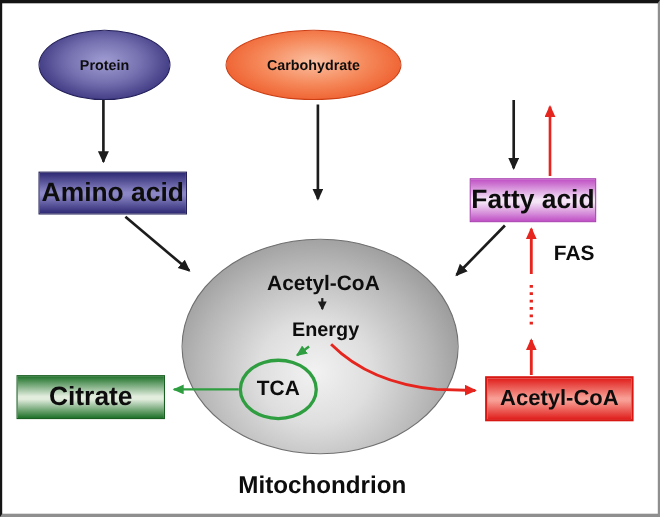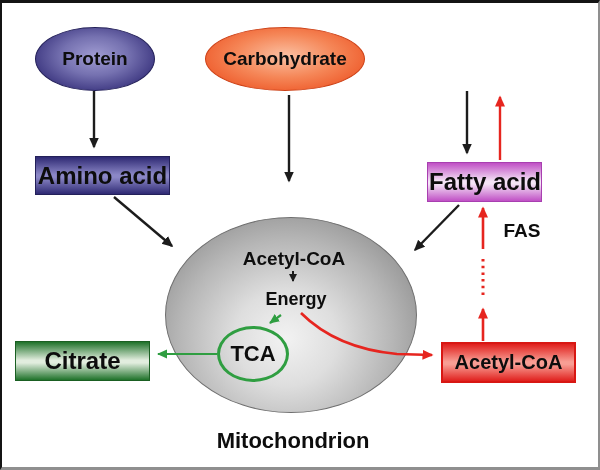--- a/index.html
+++ b/index.html
@@ -22,21 +22,21 @@
     position: absolute;
     display: flex;
     align-items: center;
     justify-content: center;
     color: #0d0d0d;
     font-weight: bold;
     text-align: center;
     white-space: nowrap;
   }
   
-  .ellipse { border-radius: 50%; font-size: 19px; }
+  .ellipse { border-radius: 50%; font-size: 13px; }
   #protein-ellipse {
     left: 33px; top: 24px; width: 118px; height: 62px;
     background: radial-gradient(ellipse at 50% 45%, #a09cd2 0%, #7571b0 40%, #3b357f 78%, #2b2769 100%);
     border: 1px solid #232059;
   }
   #carbohydrate-ellipse {
     left: 203px; top: 24px; width: 158px; height: 62px;
     background: radial-gradient(ellipse at 50% 45%, #fbc0a2 0%, #f58657 45%, #ee5b2b 80%, #e04d1e 100%);
     border: 1px solid #cc3f14;
   }
@@ -49,21 +49,20 @@
   .box { font-size: 24px; }
   #amino-acid-box {
     left: 33px; top: 153px; width: 133px; height: 37px;
     background: linear-gradient(to bottom, #2e2973 0%, #8b87c6 48%, #8b87c6 55%, #2e2973 100%);
     border: 1px solid #232059;
   }
   #fatty-acid-box {
     left: 425px; top: 159px; width: 113px; height: 38px;
     background: linear-gradient(to bottom, #c050c5 0%, #f4e4f6 48%, #f4e4f6 55%, #c050c5 100%);
     border: 1px solid #a83fb0;
-    justify-content: flex-end;
   }
   #energy-box {
     left: 13px; top: 338px; width: 133px; height: 38px;
     background: linear-gradient(to bottom, #1f722a 0%, #e2edde 48%, #e2edde 55%, #1f722a 100%);
     border: 1px solid #1a5f22;
   }
   #cytosol-acetyl-coa-box {
     left: 439px; top: 339px; width: 131px; height: 37px;
     background: linear-gradient(to bottom, #e0201d 0%, #f89e94 48%, #f89e94 55%, #e0201d 100%);
     border: 2px solid #d81713;
@@ -74,21 +73,21 @@
     left: 163px; top: 214px; width: 250px; height: 194px;
     border-radius: 50%;
     background: radial-gradient(ellipse at 48% 62%, #f2f2f2 0%, #dedede 28%, #b6b6b6 58%, #8d8d8d 85%, #7d7d7d 100%);
     border: 1px solid #6f6f6f;
   }
   #tca-circle {
     left: 215px; top: 323px; width: 66px; height: 50px;
     border-radius: 50%;
     border: 3px solid #2f9e41;
     background: transparent;
-    font-size: 22px;
+    font-size: 19px;
   }
   
   #acetyl-coa-mito-label { left: 212px; top: 245px; width: 160px; height: 22px; font-size: 19px; }
   #citrate-label        { left: 244px; top: 286px; width: 100px; height: 21px; font-size: 18px; }
   #fas-label            { left: 494px; top: 216px; width: 52px;  height: 24px; font-size: 19px; }
   #mitochondrion-label  { left: 206px; top: 427px; width: 170px; height: 22px; font-size: 22px; }
   #arrow-layer {
     position: absolute; left: 0; top: 0;
     width: 596px; height: 464px;
     pointer-events: none;

